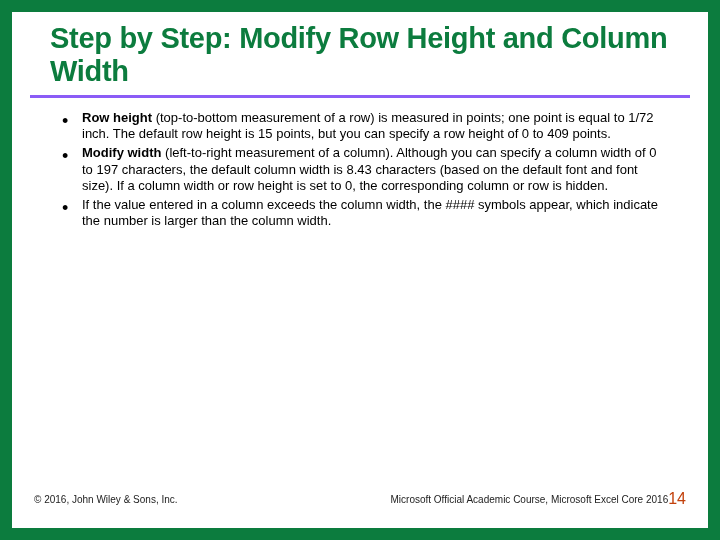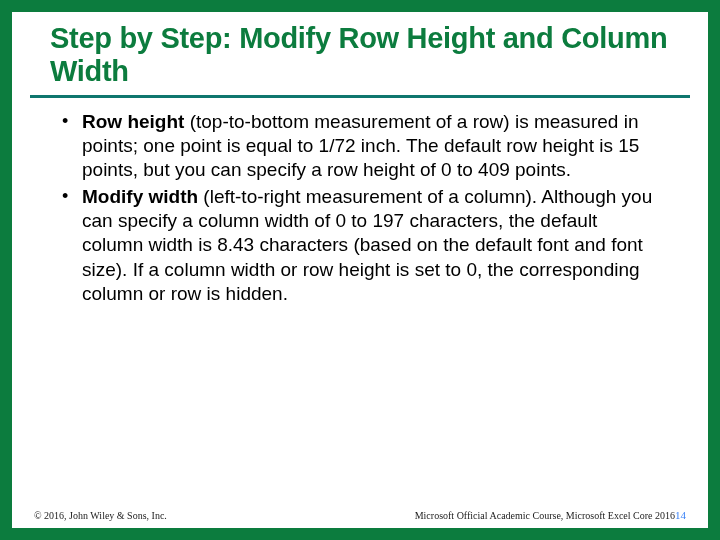--- a/index.html
+++ b/index.html
@@ -10,91 +10,93 @@
   }
   .slide {
     position: absolute;
     left: 12px; top: 12px; right: 12px; bottom: 12px;
     background: #ffffff;
     display: flex;
     flex-direction: column;
   }
   .header {
     padding: 10px 20px 6px 20px;
-    border-bottom: 3px solid #0f766e;
+    border-bottom: 3px solid #8b5cf6;
     margin: 0 18px 8px 18px;
   }
   .title {
     color: #0c7c3e;
     font-size: 29px;
     font-weight: 700;
     line-height: 1.15;
     letter-spacing: -0.3px;
   }
   .body {
     flex: 1;
     padding: 4px 48px 0 48px;
     color: #000;
   }
   .bullets {
     list-style: none;
   }
   .bullets > li {
     position: relative;
     padding-left: 22px;
-    font-size: 19px;
+    font-size: 13px;
     line-height: 1.28;
     margin-bottom: 2px;
   }
   .bullets > li::before {
     content: "•";
     position: absolute;
     left: 2px;
     top: 0;
     font-size: 18px;
     color: #000;
   }
   .b { font-weight: 700; }
   .footer {
     display: flex;
     align-items: center;
     justify-content: space-between;
-    padding: 0 22px 7px 22px;
+    padding: 0 22px 20px 22px;
     font-size: 10px;
     color: #222;
-    font-family: Liberation Serif, serif;
   }
   .footer .center {
     flex: 1;
     text-align: right;
     padding-left: 52px;
   }
   .footer .right {
-    color: #3b82f6;
-    font-size: 11px;
+    color: #c2410c;
+    font-size: 16px;
     font-weight: 500;
   }
 </style>
 </head>
 <body>
 
 <div class="slide">
 
   <div class="header">
     <div class="title">Step by Step: Modify Row Height and Column Width</div>
   </div>
 
   <div class="body">
     <ul class="bullets">
       <li>
         <span class="b">Row height</span><span> (top-to-bottom measurement of a row) is measured in points; one point is equal to 1/72 inch. The default row height is 15 points, but you can specify a row height of 0 to 409 points.</span>
       </li>
       <li>
         <span class="b">Modify width</span><span> (left-to-right measurement of a column). Although you can specify a column width of 0 to 197 characters, the default column width is 8.43 characters (based on the default font and font size). If a column width or row height is set to 0, the corresponding column or row is hidden.</span>
       </li>
+      <li>
+        <span class="b"></span><span>If the value entered in a column exceeds the column width, the #### symbols appear, which indicate the number is larger than the column width.</span>
+      </li>
     </ul>
   </div>
 
   <div class="footer">
     <div class="left">© 2016, John Wiley &amp; Sons, Inc.</div>
     <div class="center">Microsoft Official Academic Course, Microsoft Excel Core 2016</div>
     <div class="right">14</div>
   </div>
 
 </div>

